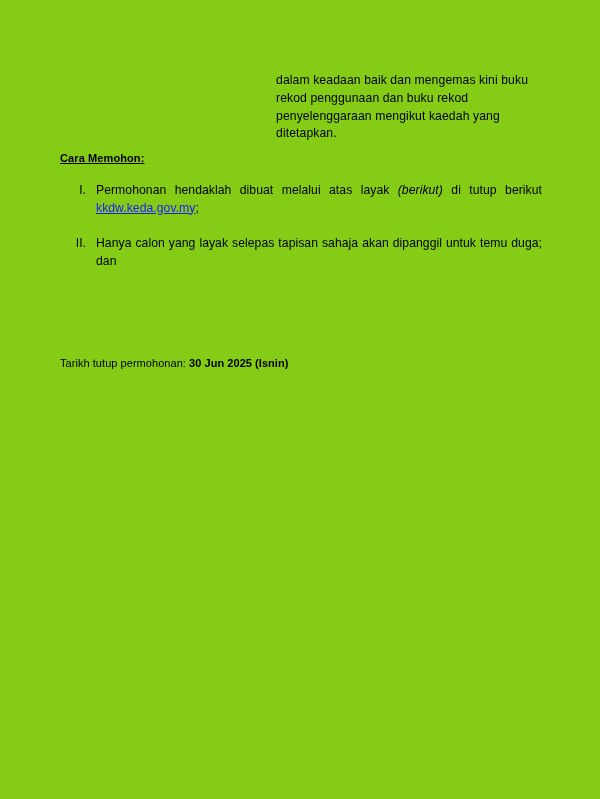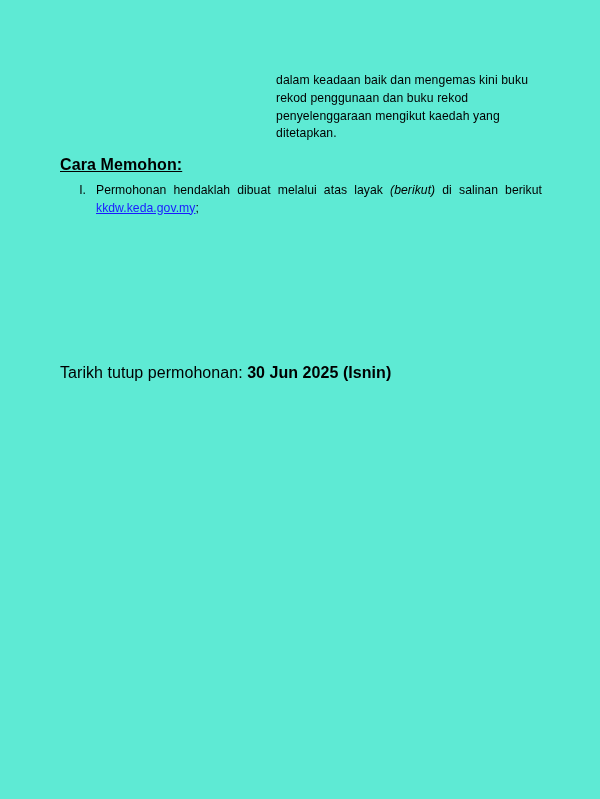--- a/index.html
+++ b/index.html
@@ -12,41 +12,41 @@
     height: 799px;
     font-family: "Liberation Sans", sans-serif;
     color: #000000;
     position: relative;
     overflow: hidden;
   }
   .page {
     position: relative;
     width: 600px;
     height: 799px;
-    background: #5eead4;
+    background: #84cc16;
     box-sizing: border-box;
     text-decoration: underline;
   }
   
   .continuation {
     position: absolute;
     left: 276px;
     top: 60px;
     width: 262px;
     font-size: 12.2px;
     line-height: 1.45;
     text-align: left;
     letter-spacing: 0.1px;
   }
   
   .section-heading {
     position: absolute;
     left: 60px;
     top: 143px;
-    font-size: 16px;
+    font-size: 11px;
     font-weight: bold;
     text-decoration: underline;
     letter-spacing: 0.1px;
   }
   
   .roman-list {
     position: absolute;
     left: 60px;
     top: 182px;
     width: 482px;
@@ -76,41 +76,45 @@
   .link {
     color: #1a1aff;
     text-decoration: underline;
     margin-top: 48px;
   }
   
   .closing {
     position: absolute;
     left: 60px;
     top: 345px;
-    font-size: 16px;
+    font-size: 11px;
     line-height: 1.45;
     letter-spacing: 0.05px;
   }
   .closing b { font-weight: bold; }
 </style>
 </head>
 <body>
 
 <div class="page">
 
   <p class="continuation">dalam keadaan baik dan mengemas kini buku rekod penggunaan dan buku rekod penyelenggaraan mengikut kaedah yang ditetapkan.</p>
 
   <h2 class="section-heading">Cara Memohon:</h2>
 
   <div class="roman-list">
 
     <div class="roman-item">
       <span class="roman-marker">I.</span>
-      <span class="roman-text"><span>Permohonan hendaklah dibuat melalui atas layak </span><span class="italic">(berikut)</span><span> di salinan berikut </span><span class="link">kkdw.keda.gov.my</span><span>;</span></span>
+      <span class="roman-text"><span>Permohonan hendaklah dibuat melalui atas layak </span><span class="italic">(berikut)</span><span> di tutup berikut </span><span class="link">kkdw.keda.gov.my</span><span>;</span></span>
     </div>
 
+    <div class="roman-item">
+      <span class="roman-marker">II.</span>
+      <span class="roman-text">Hanya calon yang layak selepas tapisan sahaja akan dipanggil untuk temu duga; dan</span>
+    </div>
 
 
   </div>
 
   <p class="closing"><span>Tarikh tutup permohonan: </span><b>30 Jun 2025 (Isnin)</b></p>
 
 </div>
 
 </body></html>

